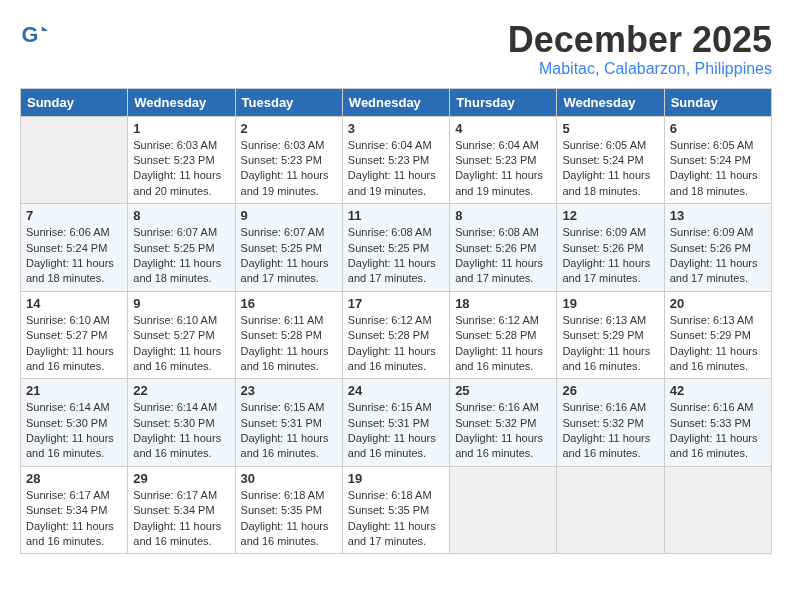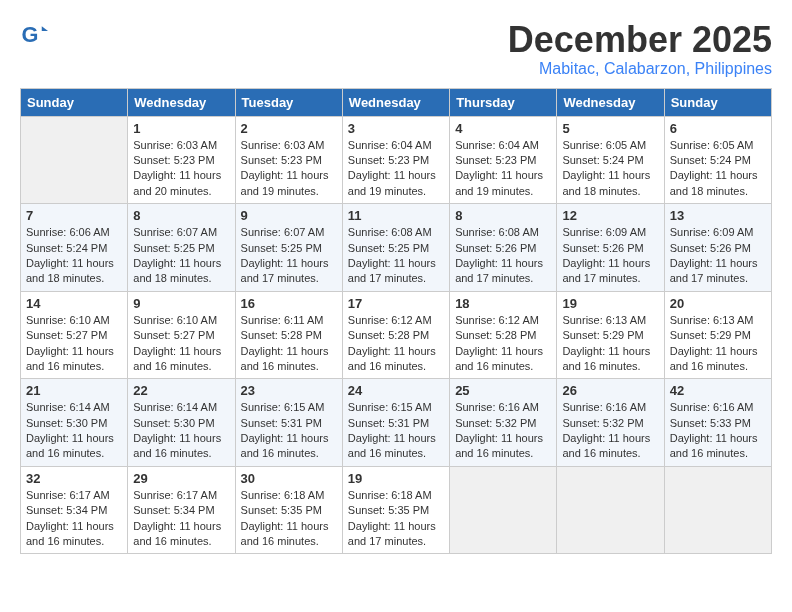--- a/index.html
+++ b/index.html
@@ -235,21 +235,21 @@
           <div class="day-num">26</div>
           <div class="day-info">Sunrise: 6:16 AM<br>Sunset: 5:32 PM<br>Daylight: 11 hours<br>and 16 minutes.</div>
         </td>
         <td>
           <div class="day-num">42</div>
           <div class="day-info">Sunrise: 6:16 AM<br>Sunset: 5:33 PM<br>Daylight: 11 hours<br>and 16 minutes.</div>
         </td>
       </tr>
       <tr>
         <td>
-          <div class="day-num">32</div>
+          <div class="day-num">28</div>
           <div class="day-info">Sunrise: 6:17 AM<br>Sunset: 5:34 PM<br>Daylight: 11 hours<br>and 16 minutes.</div>
         </td>
         <td>
           <div class="day-num">29</div>
           <div class="day-info">Sunrise: 6:17 AM<br>Sunset: 5:34 PM<br>Daylight: 11 hours<br>and 16 minutes.</div>
         </td>
         <td>
           <div class="day-num">30</div>
           <div class="day-info">Sunrise: 6:18 AM<br>Sunset: 5:35 PM<br>Daylight: 11 hours<br>and 16 minutes.</div>
         </td>

